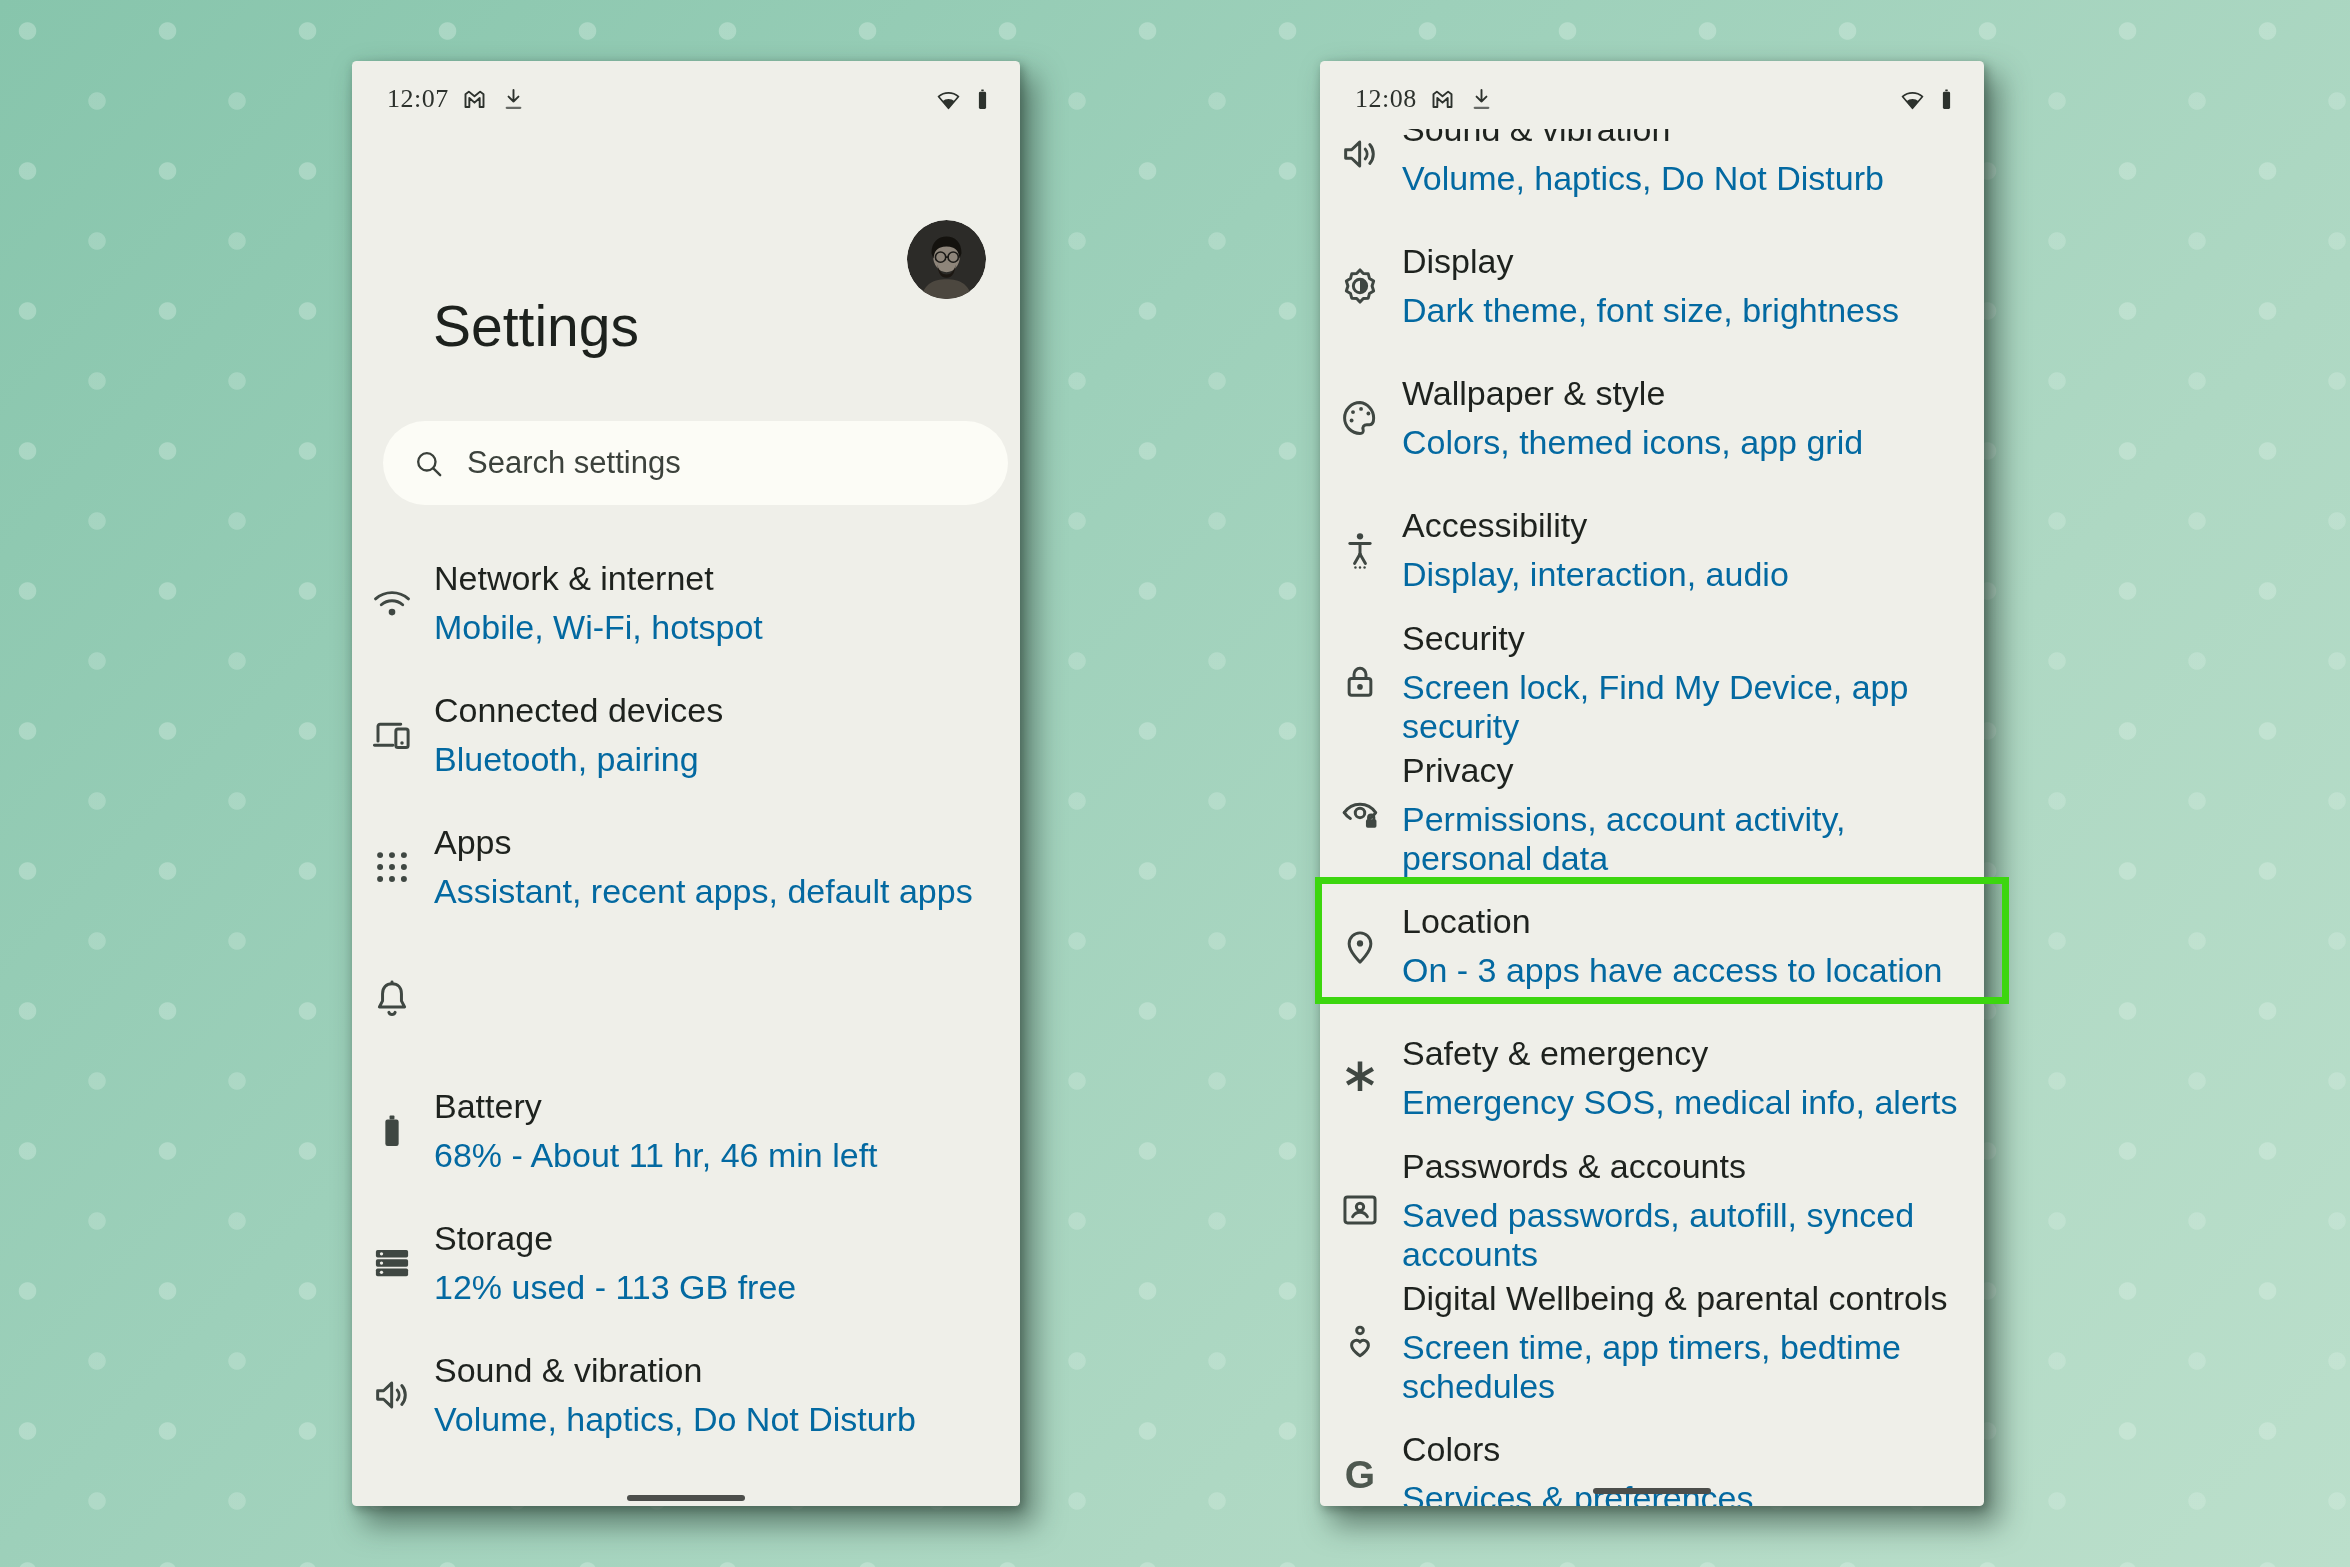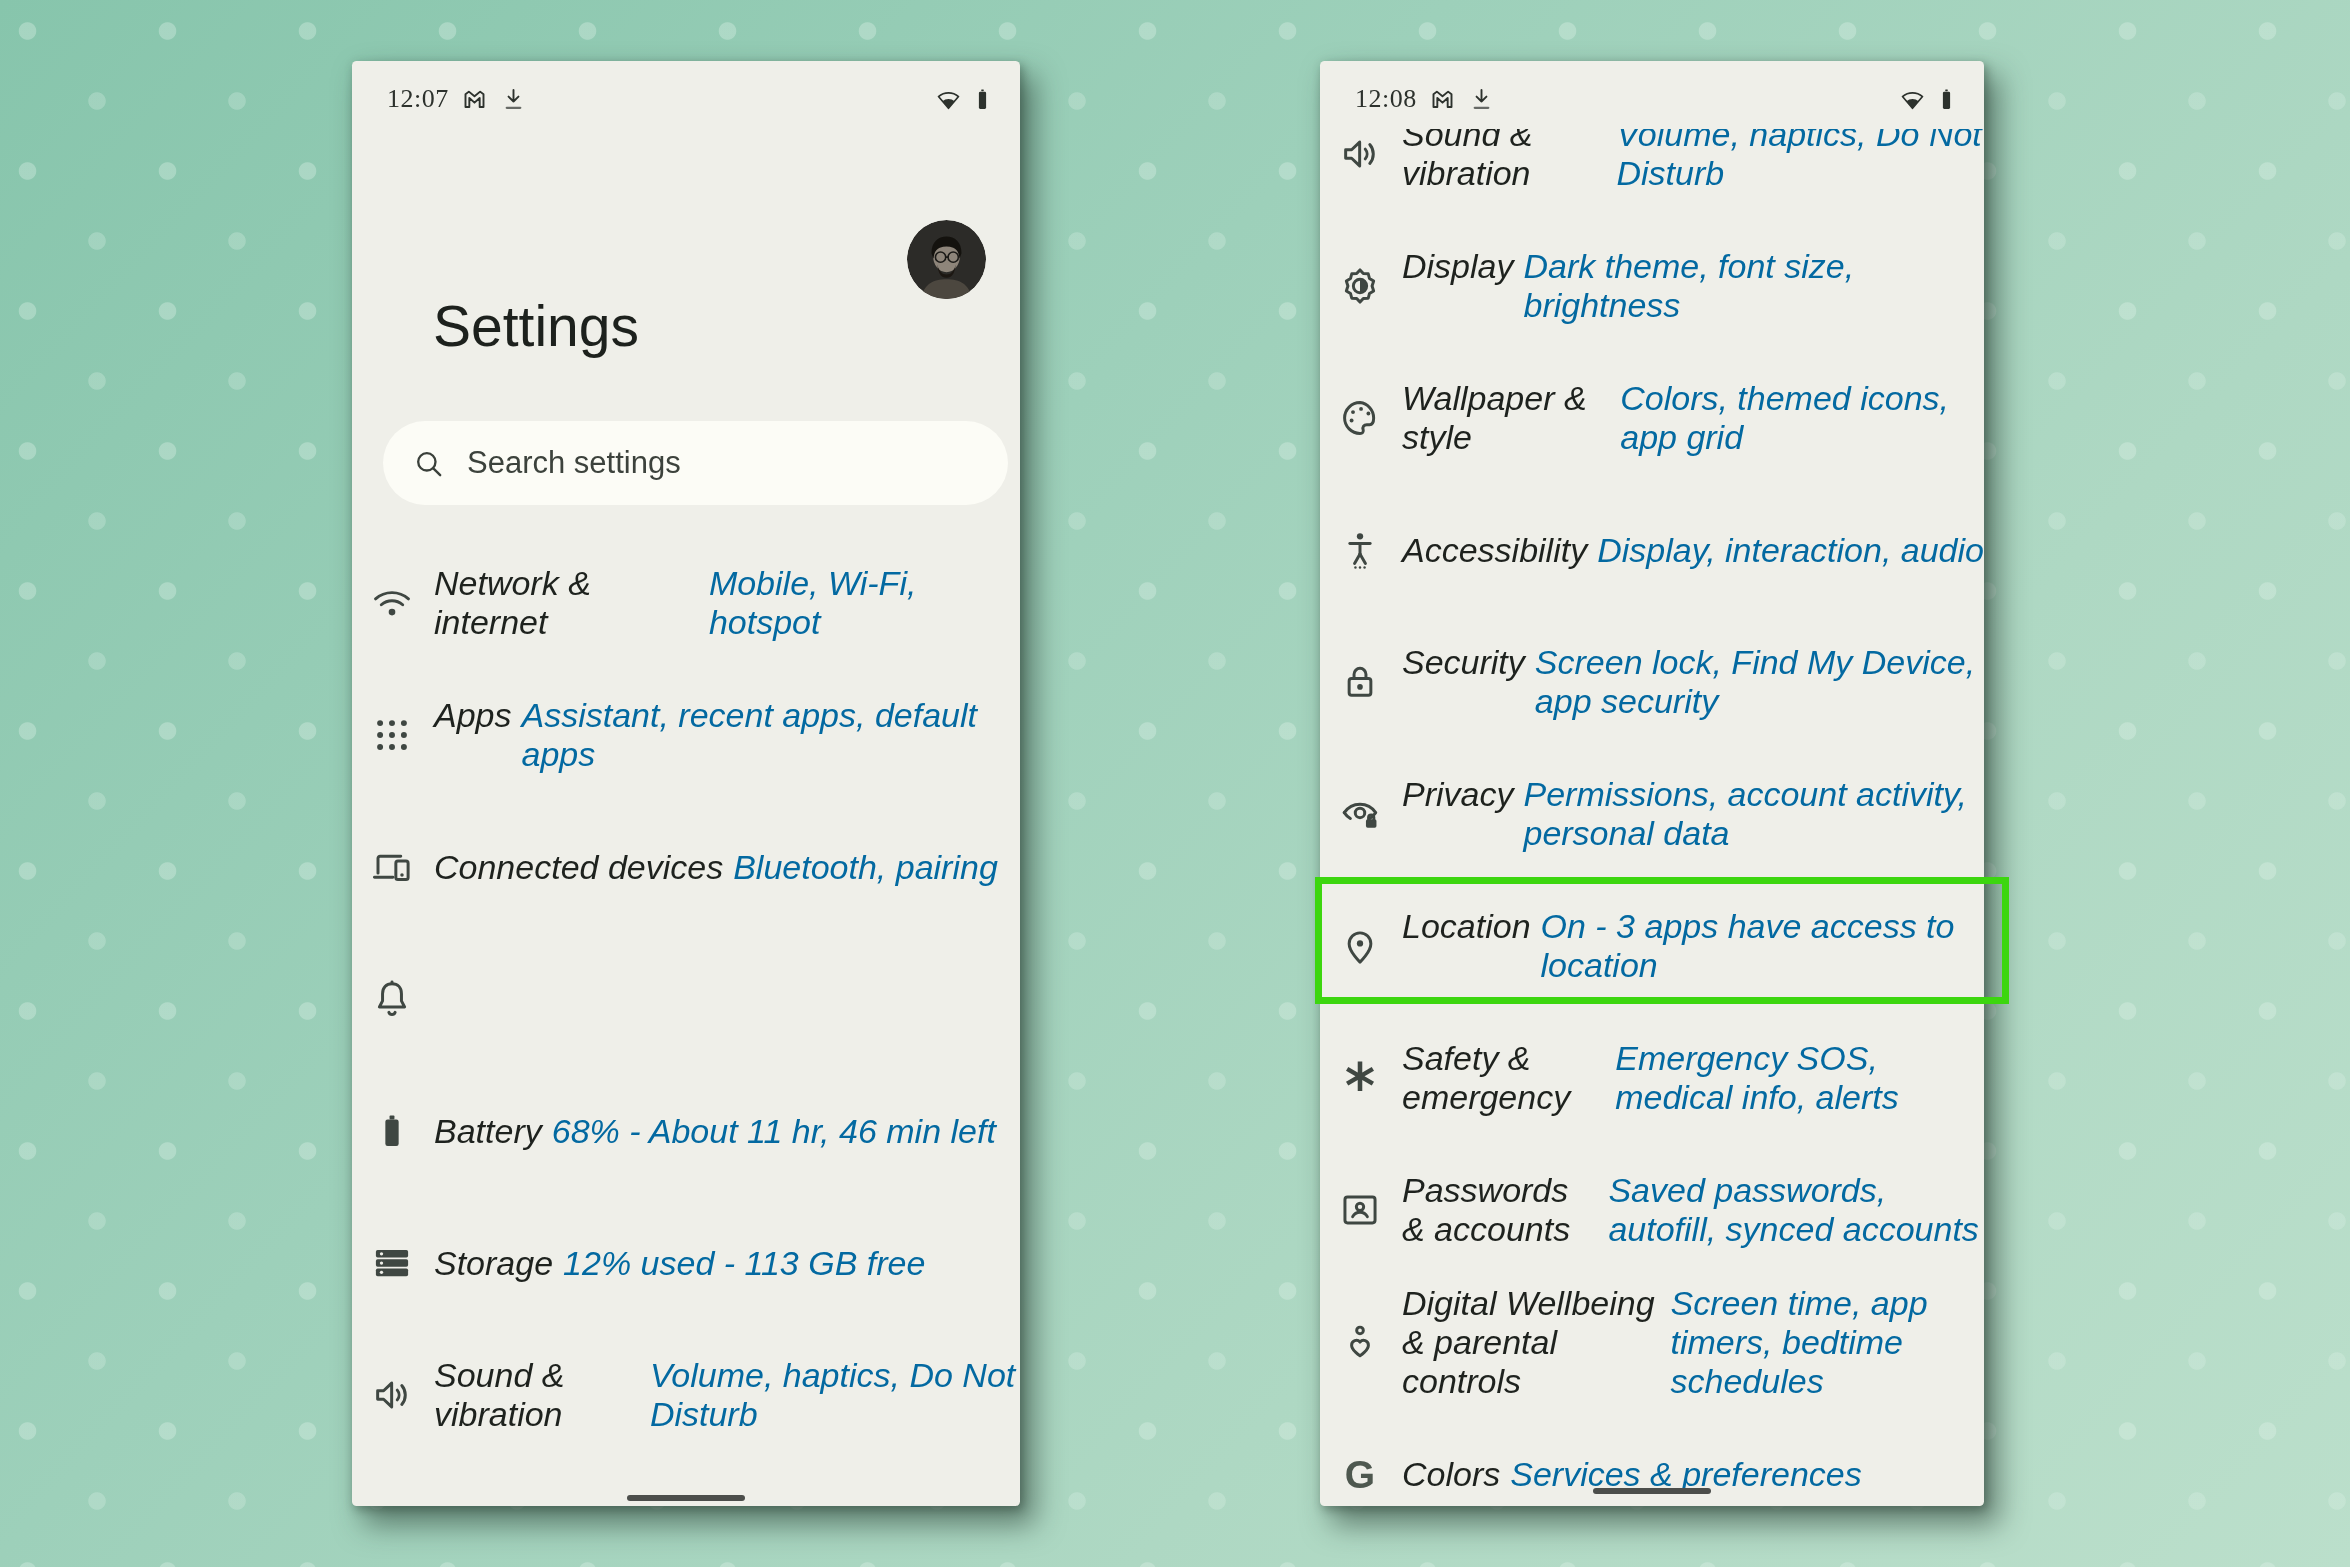--- a/index.html
+++ b/index.html
@@ -27,21 +27,21 @@
   .search-pill .s-icon{width:33px;height:33px;color:#3a403a;flex:0 0 auto;}
   .search-ph{font-size:31px;color:#3c423c;}
   
   .list{position:absolute;left:0;right:0;}
   #list-left{top:476px;}
   .scroll-clip{position:absolute;top:68px;left:0;right:0;bottom:0;overflow:hidden;}
   #list-right{position:static;margin-top:-41px;}
   .row{height:132px;display:flex;align-items:center;}
   .row-icon{width:42px;height:42px;margin:0 21px 0 19px;flex:0 0 auto;color:#3f4742;display:flex;align-items:center;justify-content:center;}
   .row-icon svg{width:42px;height:42px;display:block;}
-  .row-texts{display:flex;gap:10px;font-style:italic;}
+  .row-texts{display:flex;flex-direction:column;gap:10px;}
   .row-title{font-size:34px;color:#1e221e;}
   .row-sub{font-size:34px;color:#0369a1;}
   .gicon{font-size:39px;font-weight:700;color:#4e584f;line-height:1;}
   
   .gesture-bar{position:absolute;width:118px;height:6.4px;border-radius:3.7px;background:#4c4e4b;z-index:8;}
   #gesture-left{left:275px;top:1434px;}
   #gesture-right{left:273px;top:1427px;}
   
   .highlight-box{position:absolute;left:-5.5px;top:816px;width:680px;height:113px;border:7.3px solid #3cd60f;z-index:9;}
   svg.stroke{fill:none;stroke:currentColor;stroke-width:1.7;stroke-linecap:round;stroke-linejoin:round;}
@@ -109,50 +109,50 @@
               </svg>
             </span>
           <span class="row-texts">
               <span class="row-title">Network &amp; internet</span>
               <span class="row-sub">Mobile, Wi-Fi, hotspot</span>
             </span>
         </div>
 
         <div class="row">
           <span class="row-icon">
+              <svg class="stroke" viewBox="0 0 24 24">
+                <path d="M4 15.5V7a1.2 1.2 0 0 1 1.2-1.2H17"></path>
+                <path d="M2 17.8h10.5"></path>
+                <rect x="14.2" y="8.6" width="7" height="10.6" rx="1.2"></rect>
+                <circle cx="17.7" cy="16.6" r="1" fill="currentColor" stroke="none"></circle>
+              </svg>
+            </span>
+          <span class="row-texts">
+              <span class="row-title">Connected devices</span>
+              <span class="row-sub">Bluetooth, pairing</span>
+            </span>
+        </div>
+
+        <div class="row">
+          <span class="row-icon">
               <svg viewBox="0 0 24 24" fill="currentColor">
                 <circle cx="5.2" cy="5.2" r="1.7"></circle>
                 <circle cx="12" cy="5.2" r="1.7"></circle>
                 <circle cx="18.8" cy="5.2" r="1.7"></circle>
                 <circle cx="5.2" cy="12" r="1.7"></circle>
                 <circle cx="12" cy="12" r="1.7"></circle>
                 <circle cx="18.8" cy="12" r="1.7"></circle>
                 <circle cx="5.2" cy="18.8" r="1.7"></circle>
                 <circle cx="12" cy="18.8" r="1.7"></circle>
                 <circle cx="18.8" cy="18.8" r="1.7"></circle>
               </svg>
             </span>
           <span class="row-texts">
               <span class="row-title">Apps</span>
               <span class="row-sub">Assistant, recent apps, default apps</span>
-            </span>
-        </div>
-
-        <div class="row">
-          <span class="row-icon">
-              <svg class="stroke" viewBox="0 0 24 24">
-                <path d="M4 15.5V7a1.2 1.2 0 0 1 1.2-1.2H17"></path>
-                <path d="M2 17.8h10.5"></path>
-                <rect x="14.2" y="8.6" width="7" height="10.6" rx="1.2"></rect>
-                <circle cx="17.7" cy="16.6" r="1" fill="currentColor" stroke="none"></circle>
-              </svg>
-            </span>
-          <span class="row-texts">
-              <span class="row-title">Connected devices</span>
-              <span class="row-sub">Bluetooth, pairing</span>
             </span>
         </div>
 
         <div class="row">
           <span class="row-icon">
               <svg class="stroke" viewBox="0 0 24 24">
                 <path d="M12 3.3c-3.4 0-5.4 2.4-5.4 5.7v4.1L4.8 16.6h14.4l-1.8-3.5V9c0-3.3-2-5.7-5.4-5.7Z"></path>
                 <path d="M10.2 19.6a1.9 1.9 0 0 0 3.6 0"></path>
                 <path d="M12 3.3V2.3"></path>
               </svg>

